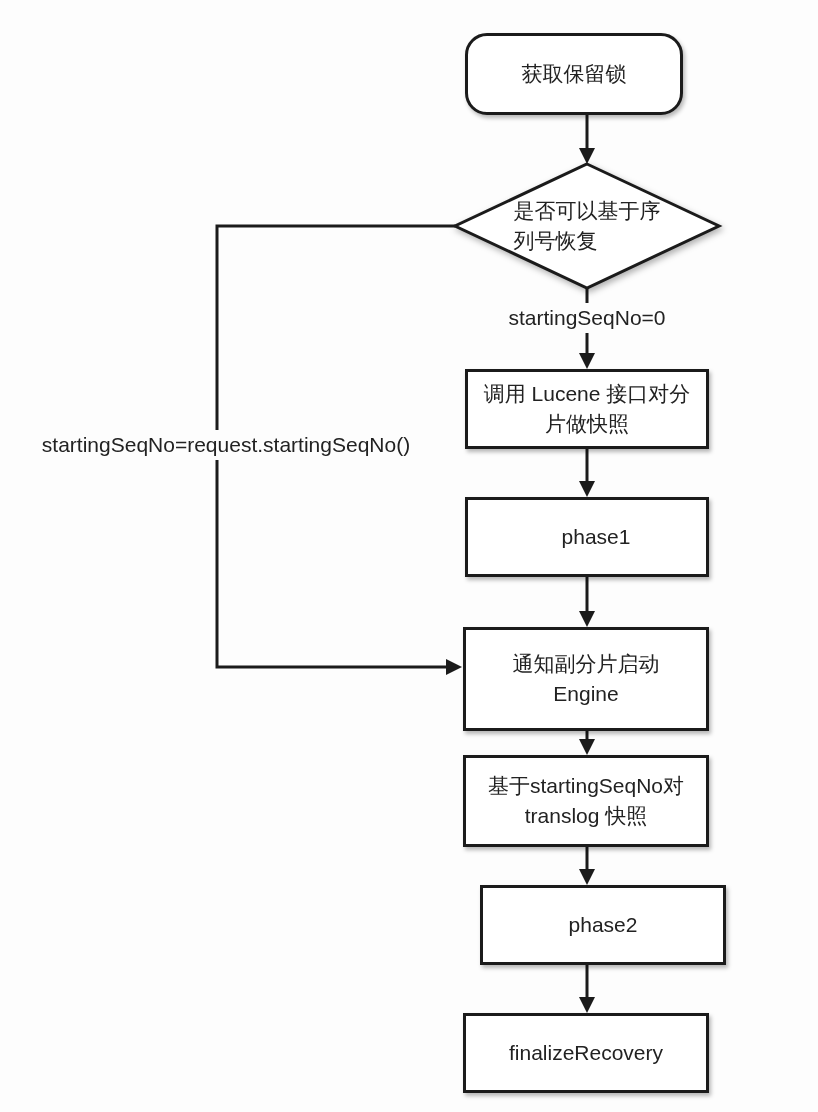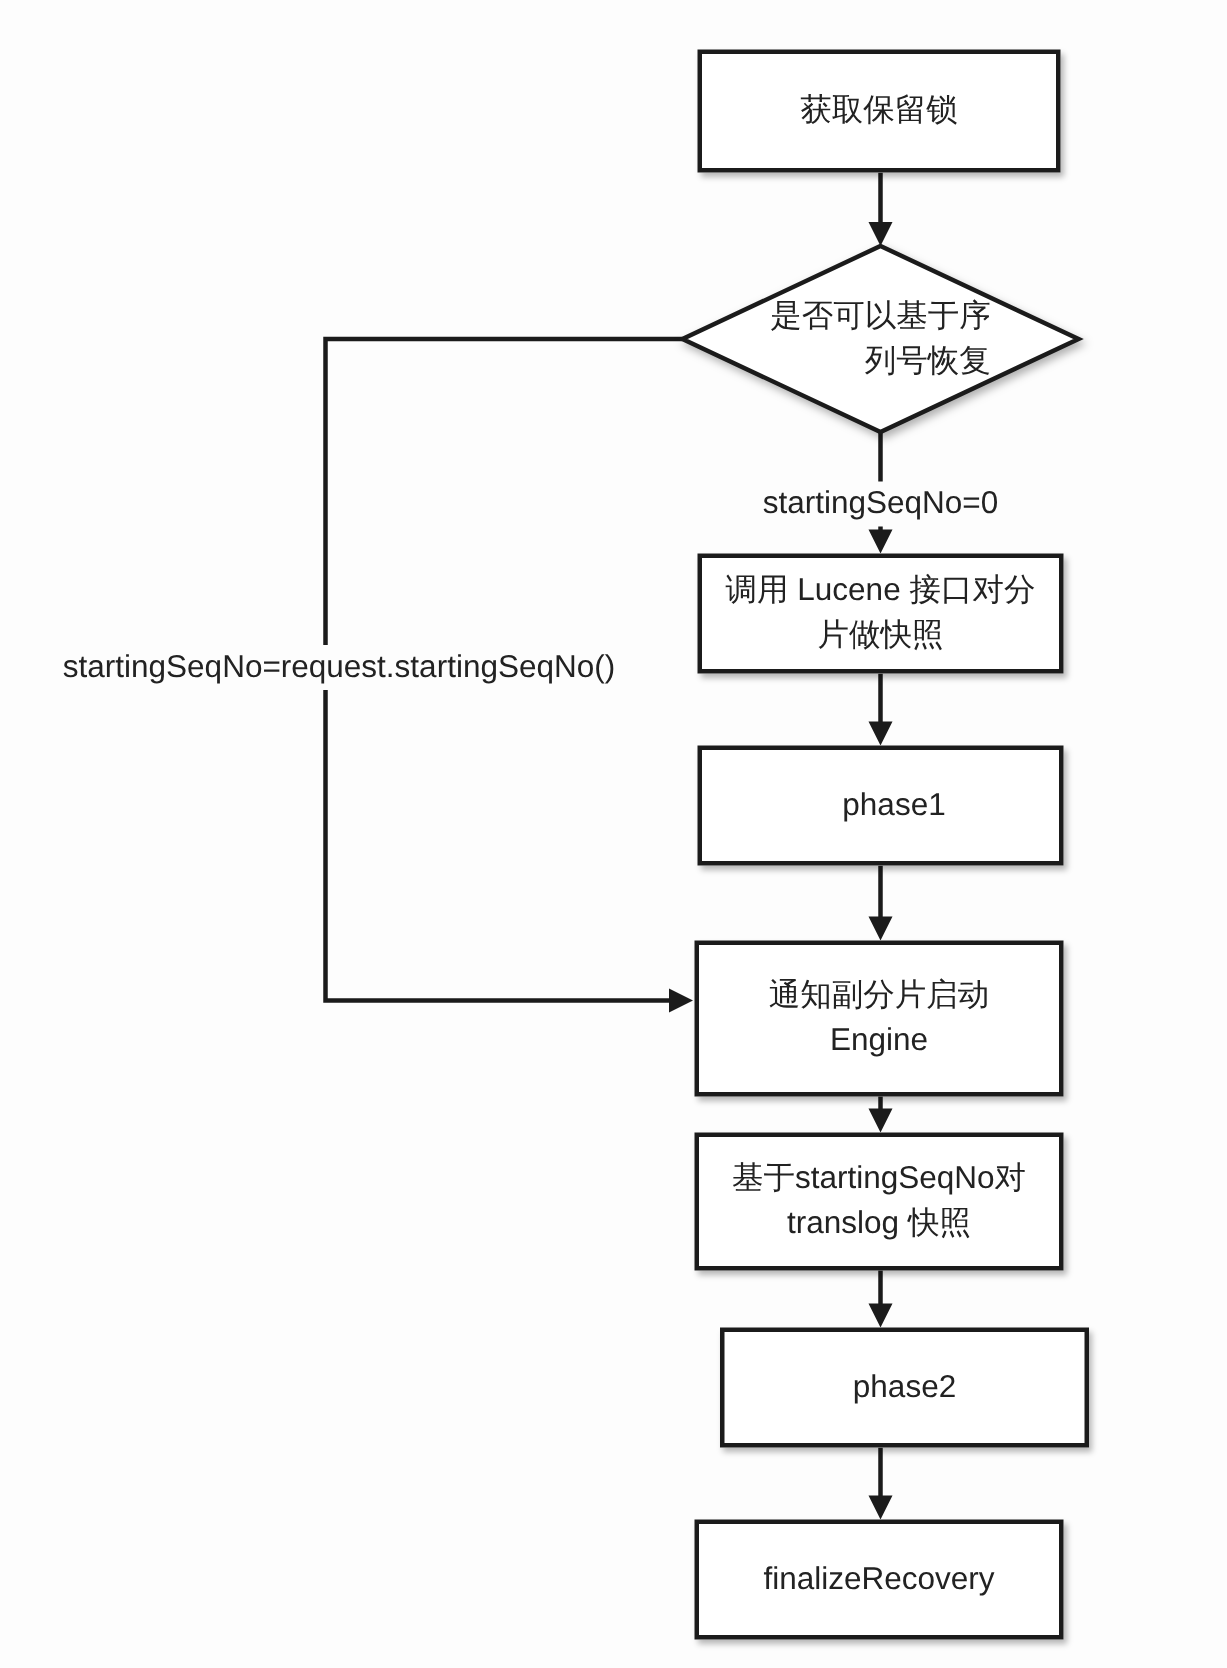--- a/index.html
+++ b/index.html
@@ -55,42 +55,42 @@
     font-size: 21px;
     line-height: 1.45;
     color: #222222;
   }
   .diamond-text {
     position: absolute;
     z-index: 2;
     display: flex;
     align-items: center;
     justify-content: center;
-    text-align: right;
+    text-align: left;
   }
   .edge-label {
     position: absolute;
     z-index: 3;
     background: #fdfdfd;
     font-size: 21px;
     line-height: 30px;
     text-align: center;
     color: #222222;
     white-space: nowrap;
   }
   
-  #node-acquire-lock     { left: 465px; top: 33px;   width: 242px; height: 82px; }
+  #node-acquire-lock     { left: 465px; top: 33px;   width: 218px; height: 82px; border-radius: 22px; }
   #diamond-label         { left: 492px; top: 186px;  width: 190px; height: 80px; }
   #node-lucene-snapshot  { left: 465px; top: 369px;  width: 244px; height: 80px; }
   #node-phase1           { left: 465px; top: 497px;  width: 244px; height: 80px; padding-left: 18px; }
   #node-notify-engine    { left: 463px; top: 627px;  width: 246px; height: 104px; }
   #node-translog-snapshot{ left: 463px; top: 755px;  width: 246px; height: 92px; }
   #node-phase2           { left: 463px; top: 885px;  width: 246px; height: 80px; margin-left: 17px; }
   #node-finalize-recovery{ left: 463px; top: 1013px; width: 246px; height: 80px; }
-  #label-seq-zero        { left: 500px; top: 321px;  width: 174px; height: 30px; }
+  #label-seq-zero        { left: 500px; top: 303px;  width: 174px; height: 30px; }
   #label-seq-request     { left: 8px;   top: 430px;  width: 436px; height: 30px; }
 </style>
 </head>
 <body>
 
 <div id="canvas">
 
   <svg id="connector-layer" width="818" height="1112" viewBox="0 0 818 1112">
 
     <line class="flow-line" x1="587" y1="115" x2="587" y2="149"></line>

